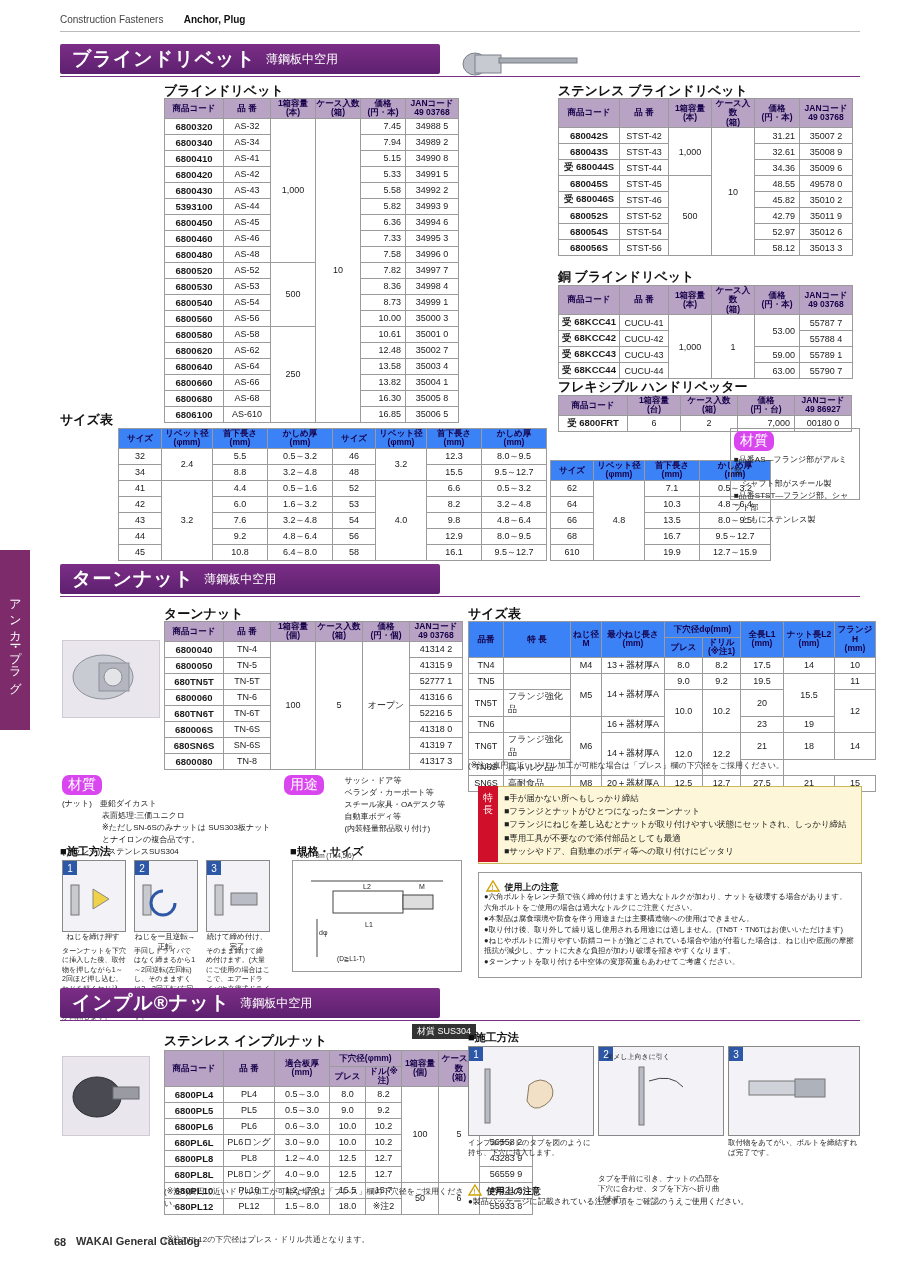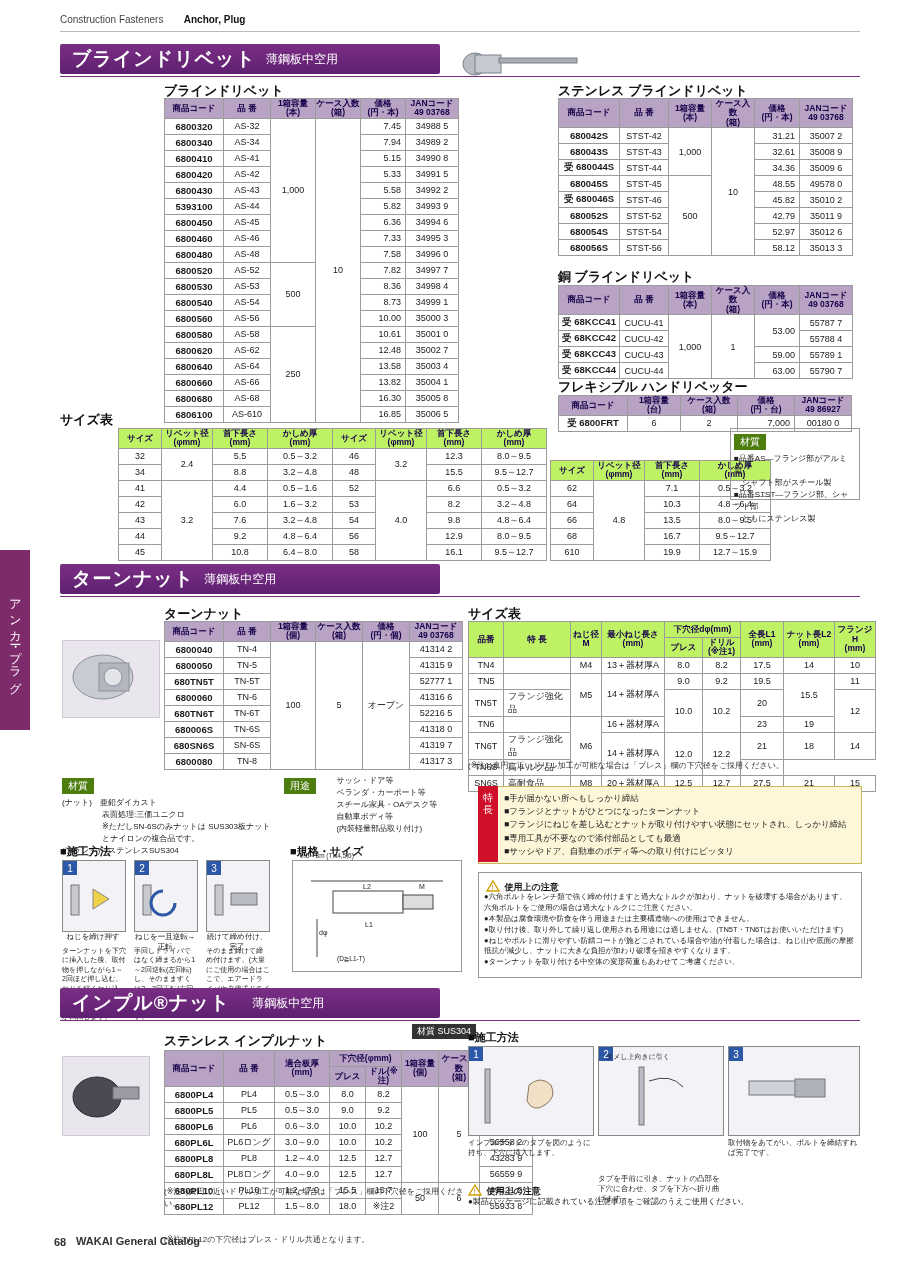--- a/index.html
+++ b/index.html
@@ -18,25 +18,25 @@
   .secline{position:absolute;height:1px;background:#7b2e86;}
   .subttl{position:absolute;font-size:13px;font-weight:bold;color:#111;}
   .lbl{position:absolute;font-size:11px;color:#111;}
   .tinylbl{position:absolute;font-size:9px;color:#222;line-height:1.35;}
   table{border-collapse:collapse;}
   .tb th,.tb td{border:1px solid #9b9b9b;font-size:9px;text-align:center;padding:0;height:15px;}
   .tb th{background:#b9a3c4;color:#16004a;font-weight:bold;font-size:8.5px;line-height:1.1;}
   .tb td.code{font-weight:bold;font-size:9.5px;}
   .tb td.lft{text-align:left;padding-left:4px;}
   .tb td.rgt{text-align:right;padding-right:4px;}
-  .sz th{background:#bef264;color:#16004a;}
+  .sz th{background:#3b82f6;color:#16004a;}
   .sz td{background:#fff;}
   .note{position:absolute;font-size:8px;color:#333;line-height:1.45;}
   .matbox{position:absolute;border:1px solid #999;}
-  .matlabel{display:inline-block;background:#4d7c0f;color:#fff;font-size:10px;padding:1px 6px;}
+  .matlabel{display:inline-block;background:#d946ef;color:#fff;font-size:14px;padding:1px 6px;border-radius:7px;}
   .blk{background:#333;color:#fff;font-size:9px;padding:1px 5px;display:inline-block;}
   .photo{position:absolute;background:#e9e6ee;border:1px solid #cfcad6;}
   .stepnum{width:14px;height:14px;background:#2d57a7;color:#fff;font-size:10px;display:flex;align-items:center;justify-content:center;}
   .stepbox{position:absolute;border:1px solid #888;background:#f3f2f6;}
   .featbox{position:absolute;background:#fdf6d8;border:1px solid #c9b95c;}
   .featlabel{position:absolute;background:#d0102a;color:#fff;font-size:10px;width:20px;text-align:center;line-height:1.15;padding:6px 0;}
   .cautionbox{position:absolute;border:1px solid #999;}
   .caution-t{font-size:9px;font-weight:bold;}
   .bullets{font-size:8px;line-height:1.5;color:#222;}
   .pgnum{position:absolute;left:54px;top:1236px;font-size:11px;font-weight:bold;color:#333;}
@@ -706,21 +706,21 @@
     <span class="caution-t">使用上の注意</span>
   </div>
   <div class="bullets" id="caut2lines" style="position:absolute;left:484px;top:892px;width:370px;font-size:7.5px;line-height:1.45;">
       <div>●六角ボルトをレンチ類で強く締め付けますと過大なトルクが加わり、ナットを破壊する場合があります。六角ボルトをご使用の場合は過大なトルクにご注意ください。</div>
       <div>●本製品は腐食環境や防食を伴う用途または主要構造物への使用はできません。</div>
       <div>●取り付け後、取り外して繰り返し使用される用途には適しません。(TN5T・TN6Tはお使いいただけます)</div>
       <div>●ねじやボルトに滑りやすい防錆コートが施どこされている場合や油が付着した場合は、ねじ山や底面の摩擦抵抗が減少し、ナットに大きな負担が加わり破壊を招きやすくなります。</div>
       <div>●ターンナットを取り付ける中空体の変形荷重もあわせてご考慮ください。</div>
     </div>
 
-  <div class="secbar" style="left:60px;top:988px;width:380px;gap:12px;">
+  <div class="secbar" style="left:60px;top:988px;width:380px;">
     <span class="t1">インプル®ナット</span>
     <span class="t2">薄鋼板中空用</span>
   </div>
   <div class="secline" style="left:60px;top:1020px;width:800px;"></div>
 
   <div class="photo" style="left:62px;top:1056px;width:86px;height:78px;">
     <svg width="84" height="76">
       <ellipse cx="34" cy="40" rx="24" ry="20" fill="#4a4a52" stroke="#2e2e34"></ellipse>
       <rect x="50" y="30" width="26" height="12" fill="#9a9aa2" stroke="#6b6b73"></rect>
     </svg>

